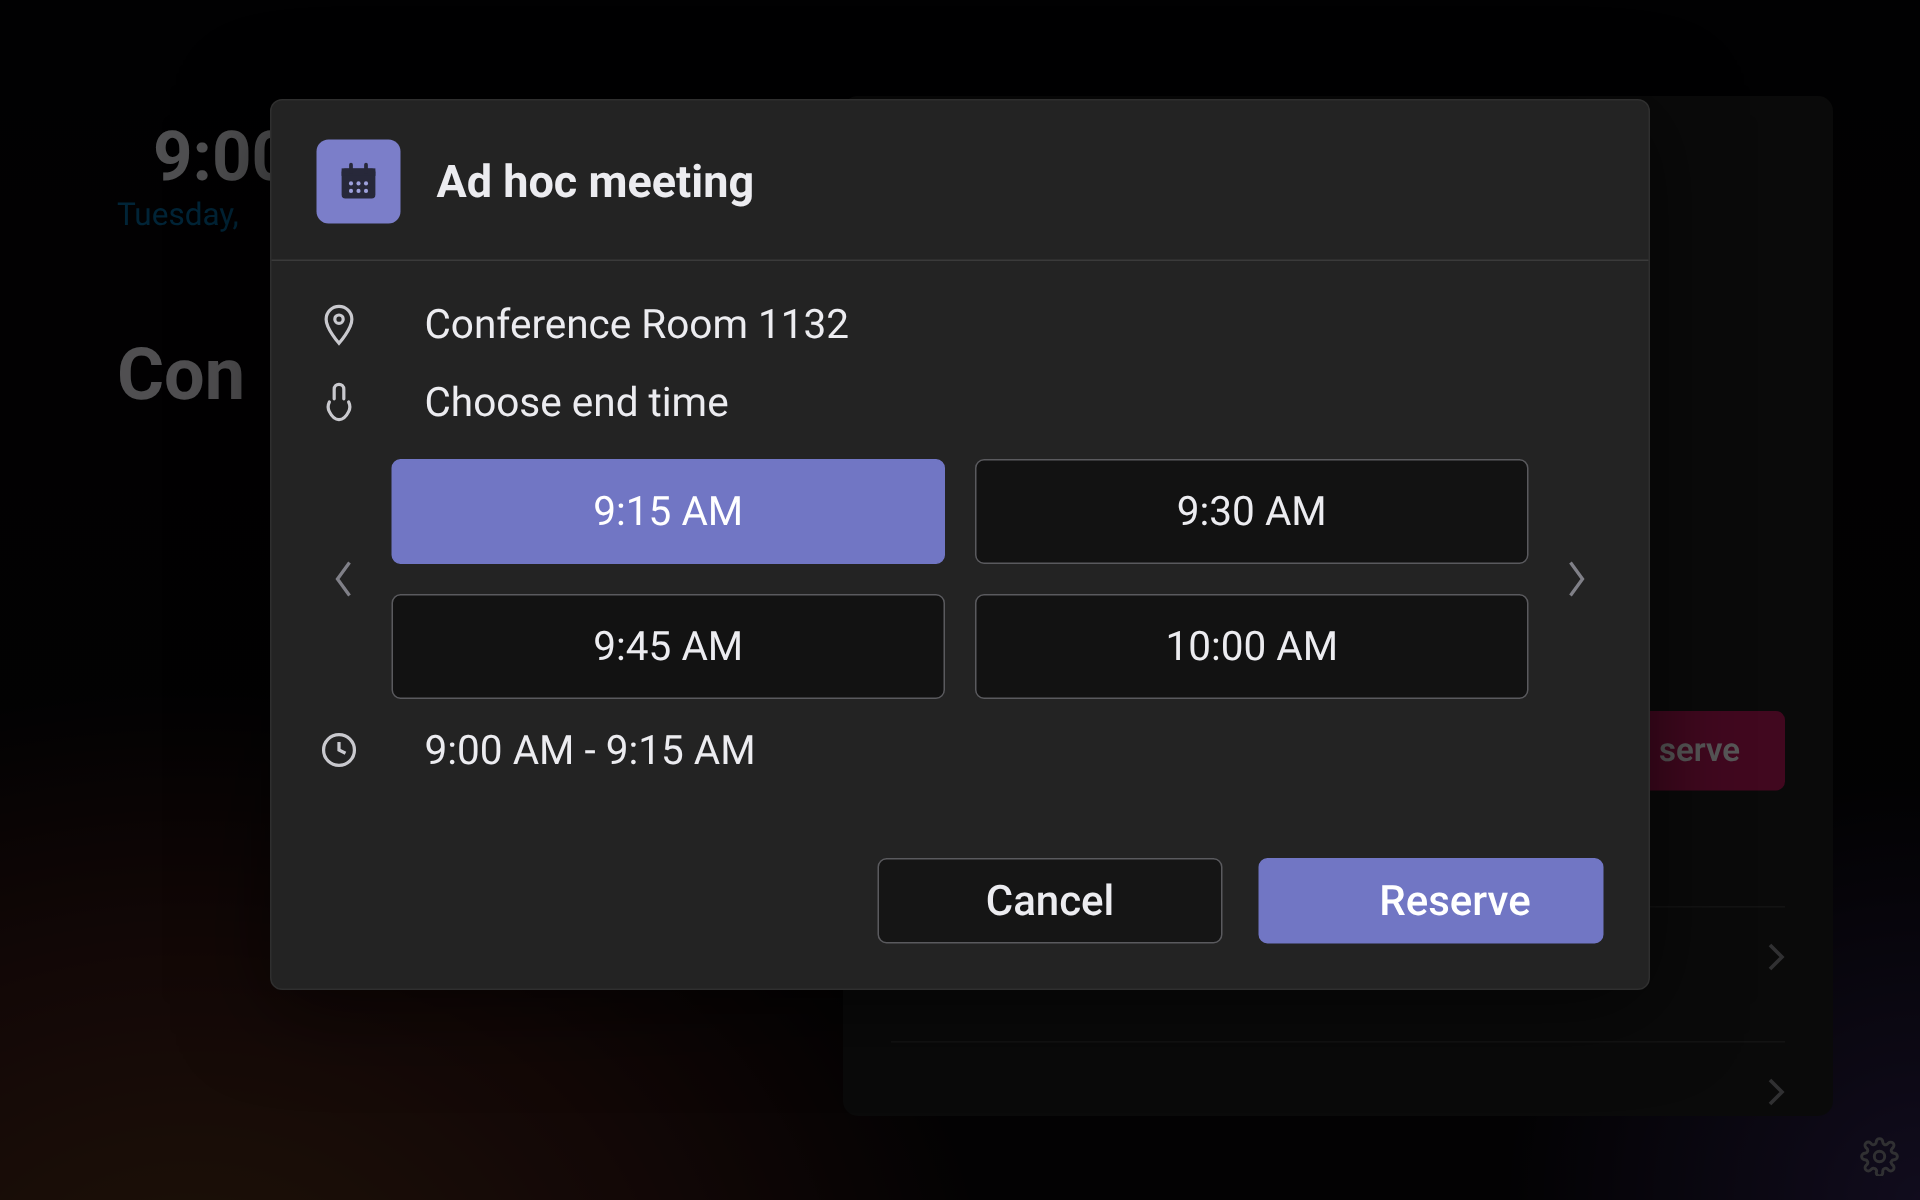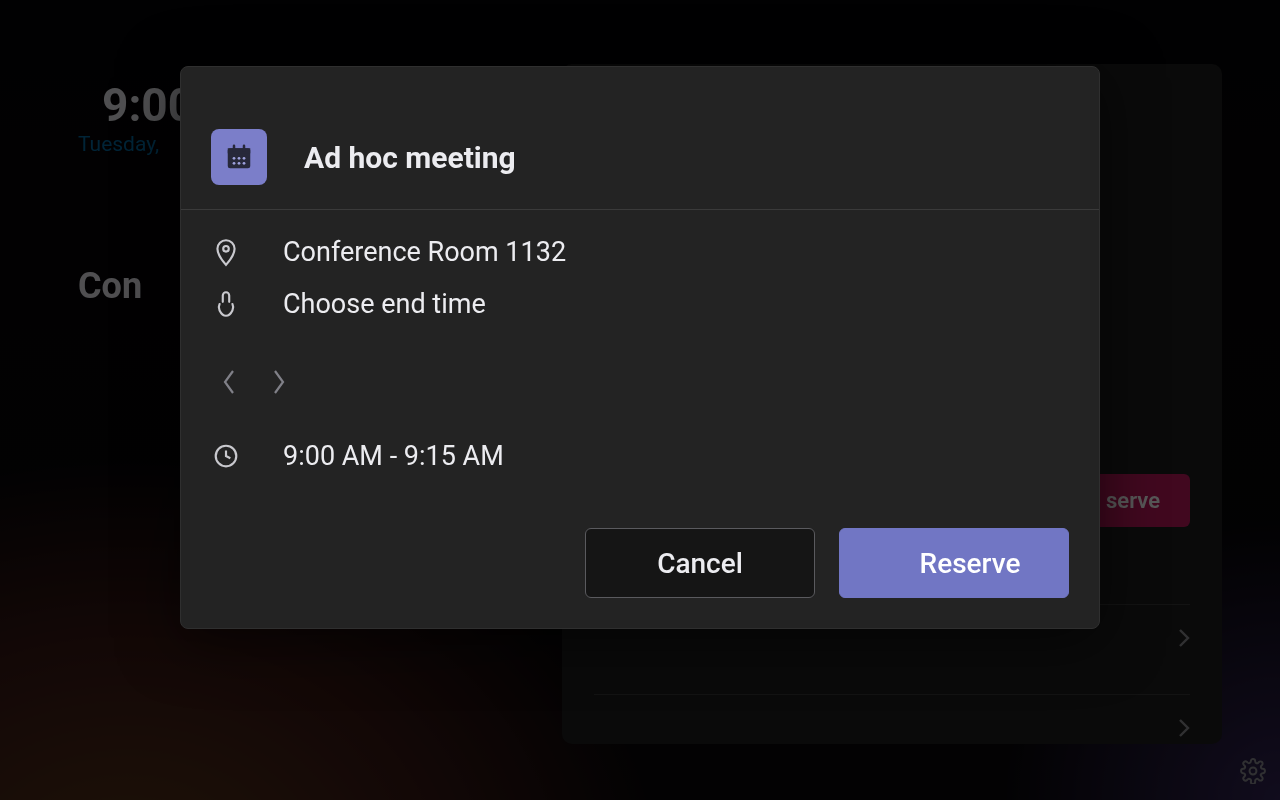--- a/index.html
+++ b/index.html
@@ -25,21 +25,21 @@
   }
 
   .bg-clock {
     position: absolute; left: 78px; top: 78px;
   }
   .bg-clock .time { font-size: 46px; font-weight: 700; color: #e8e8ec; margin-left: 24px; }
   .bg-clock .date { font-size: 21px; color: #0369a1; margin-top: 0; }
 
   .bg-roomname {
     position: absolute; left: 78px; top: 220px;
-    font-size: 36px; font-weight: 700; line-height: 1.25; color: #e9e8ee; margin-top: 44px;
+    font-size: 48px; font-weight: 700; line-height: 1.25; color: #e9e8ee;
   }
 
   .bg-panel {
     position: absolute; right: 58px; top: 64px;
     width: 660px; height: 680px;
     background: #1f1f1f; border-radius: 10px;
     padding: 32px;
   }
   .bg-reserve-btn {
     position: absolute; right: 32px; top: 410px;
@@ -72,24 +72,23 @@
   }
   .modal {
     width: 920px;
     background: #232323;
     border-radius: 8px;
     box-shadow: 0 10px 60px rgba(0,0,0,0.6);
     border: 1px solid #2f2f2f;
     color: #ececf0;
   }
   .modal-header {
-    display: flex; align-items: center; gap: 37px;
+    display: flex; align-items: center; gap: 24px;
     padding: 26px 30px 24px;
     border-bottom: 1px solid #3a3a3a;
-    margin-top: 36px;
   }
   .cal-badge {
     width: 56px; height: 56px; border-radius: 8px;
     background: #7b7ec9;
     display: flex; align-items: center; justify-content: center;
     color: #1f1f28;
   }
   .modal-title { font-size: 30px; font-weight: 700; }
 
   .modal-body { padding: 26px 30px 10px; }
@@ -133,21 +132,21 @@
     background: #7176c4;
     border-color: #7176c4;
     color: #fff;
   }
 
   .modal-footer {
     display: flex; justify-content: flex-end; gap: 24px;
     padding: 26px 30px 30px;
   }
   .btn {
-    min-width: 230px; height: 70px;
+    min-width: 230px; height: 57px;
     border-radius: 6px;
     font-size: 28px; font-weight: 500;
     display: flex; align-items: center; justify-content: center;
     cursor: pointer; user-select: none;
   }
   .btn-secondary { background: #151515; border: 1px solid #5a5a5e; }
   .btn-primary   { background: #7176c4; border: 1px solid #7176c4; color: #fff; padding-left: 32px; }
 
 </style>
 </head>
@@ -235,20 +234,34 @@
         <span class="txt">Choose end time</span>
       </div>
 
       <div class="time-picker">
         <div class="arrow-btn">
           <svg width="16" height="28" viewBox="0 0 16 28" fill="none" stroke="#808088" stroke-width="2.2">
             <polyline points="12,3 4,14 12,25"></polyline>
           </svg>
         </div>
 
+        <div class="time-grid">
+          <div class="time-cell selected">
+            <span>9:15 AM</span>
+          </div>
+          <div class="time-cell">
+            <span>9:30 AM</span>
+          </div>
+          <div class="time-cell">
+            <span>9:45 AM</span>
+          </div>
+          <div class="time-cell">
+            <span>10:00 AM</span>
+          </div>
+        </div>
 
         <div class="arrow-btn">
           <svg width="16" height="28" viewBox="0 0 16 28" fill="none" stroke="#808088" stroke-width="2.2">
             <polyline points="4,3 12,14 4,25"></polyline>
           </svg>
         </div>
       </div>
 
       <div class="info-row" style="margin-top:14px">
         <span class="ico">

